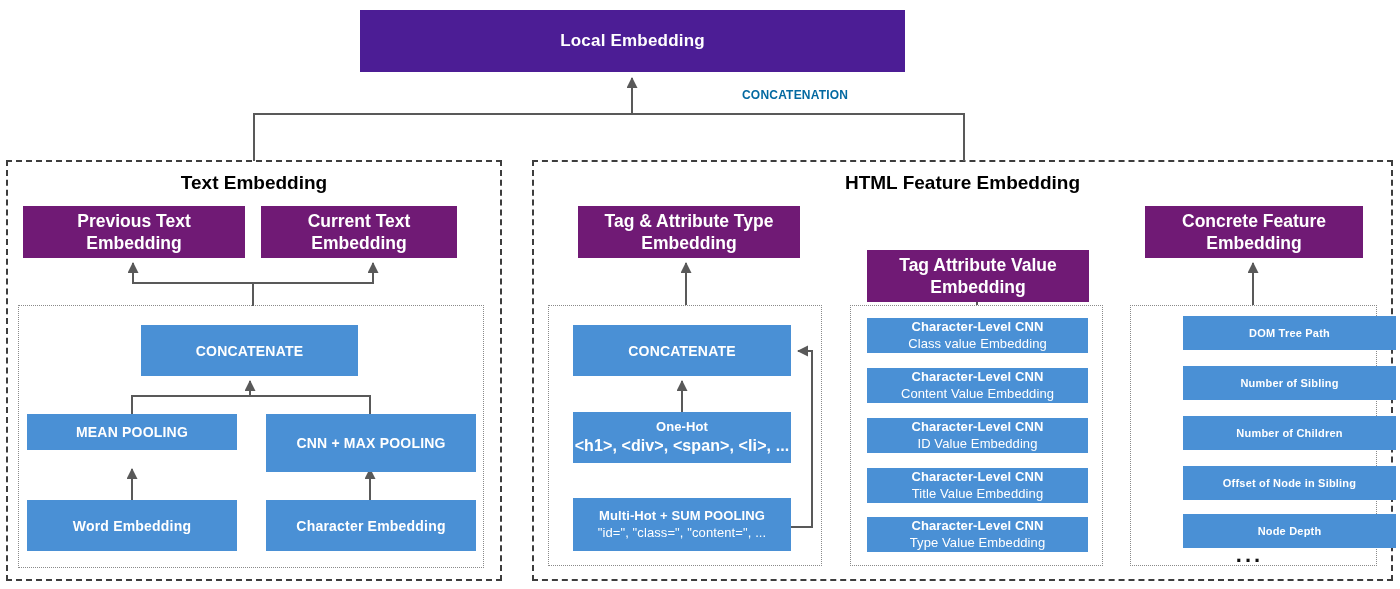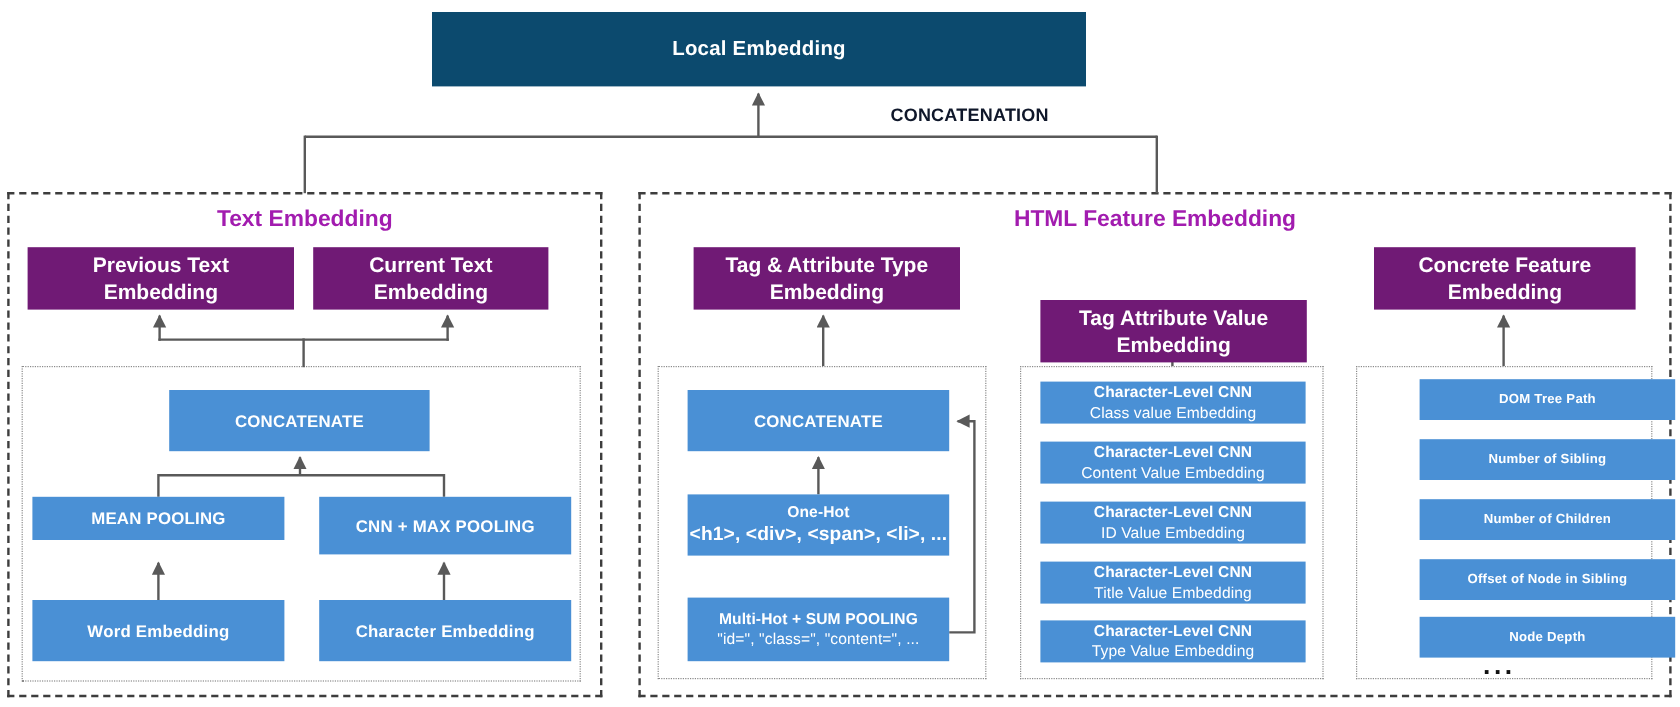--- a/index.html
+++ b/index.html
@@ -6,41 +6,41 @@
   .canvas {
     position:relative; width:1400px; height:589px; background:#ffffff;
     font-family:"Liberation Sans", sans-serif; overflow:hidden;
   }
   svg.wires { position:absolute; left:0; top:0; z-index:1; pointer-events:none; }
   .box {
     position:absolute; z-index:2; display:flex; align-items:center; justify-content:center;
     text-align:center; color:#ffffff; font-weight:bold; white-space:pre-line;
     box-sizing:border-box;
   }
-  .red-box   { background:#0c4a6e; font-size:17px; letter-spacing:.2px; }
+  .red-box   { background:#4c1d95; font-size:17px; letter-spacing:.2px; }
   .green-box { background:#701a75; font-size:17.5px; line-height:1.28; }
   .blue-box  { background:#4a90d5; font-size:14px; letter-spacing:.2px; }
   .blue-2l   { flex-direction:column; line-height:1.28; letter-spacing:.1px; }
   .blue-2l .l1 { font-weight:bold; font-size:13px; }
   .blue-2l .l2 { font-weight:normal; font-size:13px; }
   .blue-2l .l1b { font-weight:bold; font-size:13px; }
   .blue-2l .l2b { font-weight:bold; font-size:16px; }
   .blue-1l   { font-size:11px;margin-left:40px; }
   .section {
     position:absolute; z-index:0; border:2px dashed #3d3d3d; box-sizing:border-box; background:#ffffff;
   }
   .inner-box {
     position:absolute; z-index:0; border:1px dotted #8a8a8a; box-sizing:border-box;
   }
   .section-title {
-    position:absolute; z-index:2; font-weight:bold; font-size:19px; color:#a21caf;
+    position:absolute; z-index:2; font-weight:bold; font-size:19px; color:#000000;
     text-align:center; white-space:nowrap;
   }
   .concat-label {
-    position:absolute; z-index:2; font-weight:bold; font-size:15px; color:#0f172a;
+    position:absolute; z-index:2; font-weight:bold; font-size:12px; color:#0369a1;
     letter-spacing:.2px; white-space:nowrap;
   }
   .dots {
     position:absolute; z-index:2; font-weight:bold; font-size:22px; color:#111111;
     letter-spacing:3px; line-height:10px; text-align:center;
   }
 </style>
 </head>
 <body>
 
@@ -99,21 +99,21 @@
   </div>
 
   <div class="inner-box" style="left:18px; top:305px; width:466px; height:263px;"></div>
 
   <div class="box blue-box" style="left:141px; top:325px; width:217px; height:51px;">
     <span>CONCATENATE</span>
   </div>
   <div class="box blue-box" style="left:27px; top:414px; width:210px; height:36px;">
     <span>MEAN POOLING</span>
   </div>
-  <div class="box blue-box" style="left:266px; top:414px; width:210px; height:48px;">
+  <div class="box blue-box" style="left:266px; top:414px; width:210px; height:58px;">
     <span>CNN + MAX POOLING</span>
   </div>
   <div class="box blue-box" style="left:27px; top:500px; width:210px; height:51px;">
     <span>Word Embedding</span>
   </div>
   <div class="box blue-box" style="left:266px; top:500px; width:210px; height:51px;">
     <span>Character Embedding</span>
   </div>
 
   <div class="section" style="left:532px; top:160px; width:861px; height:421px;"></div>

